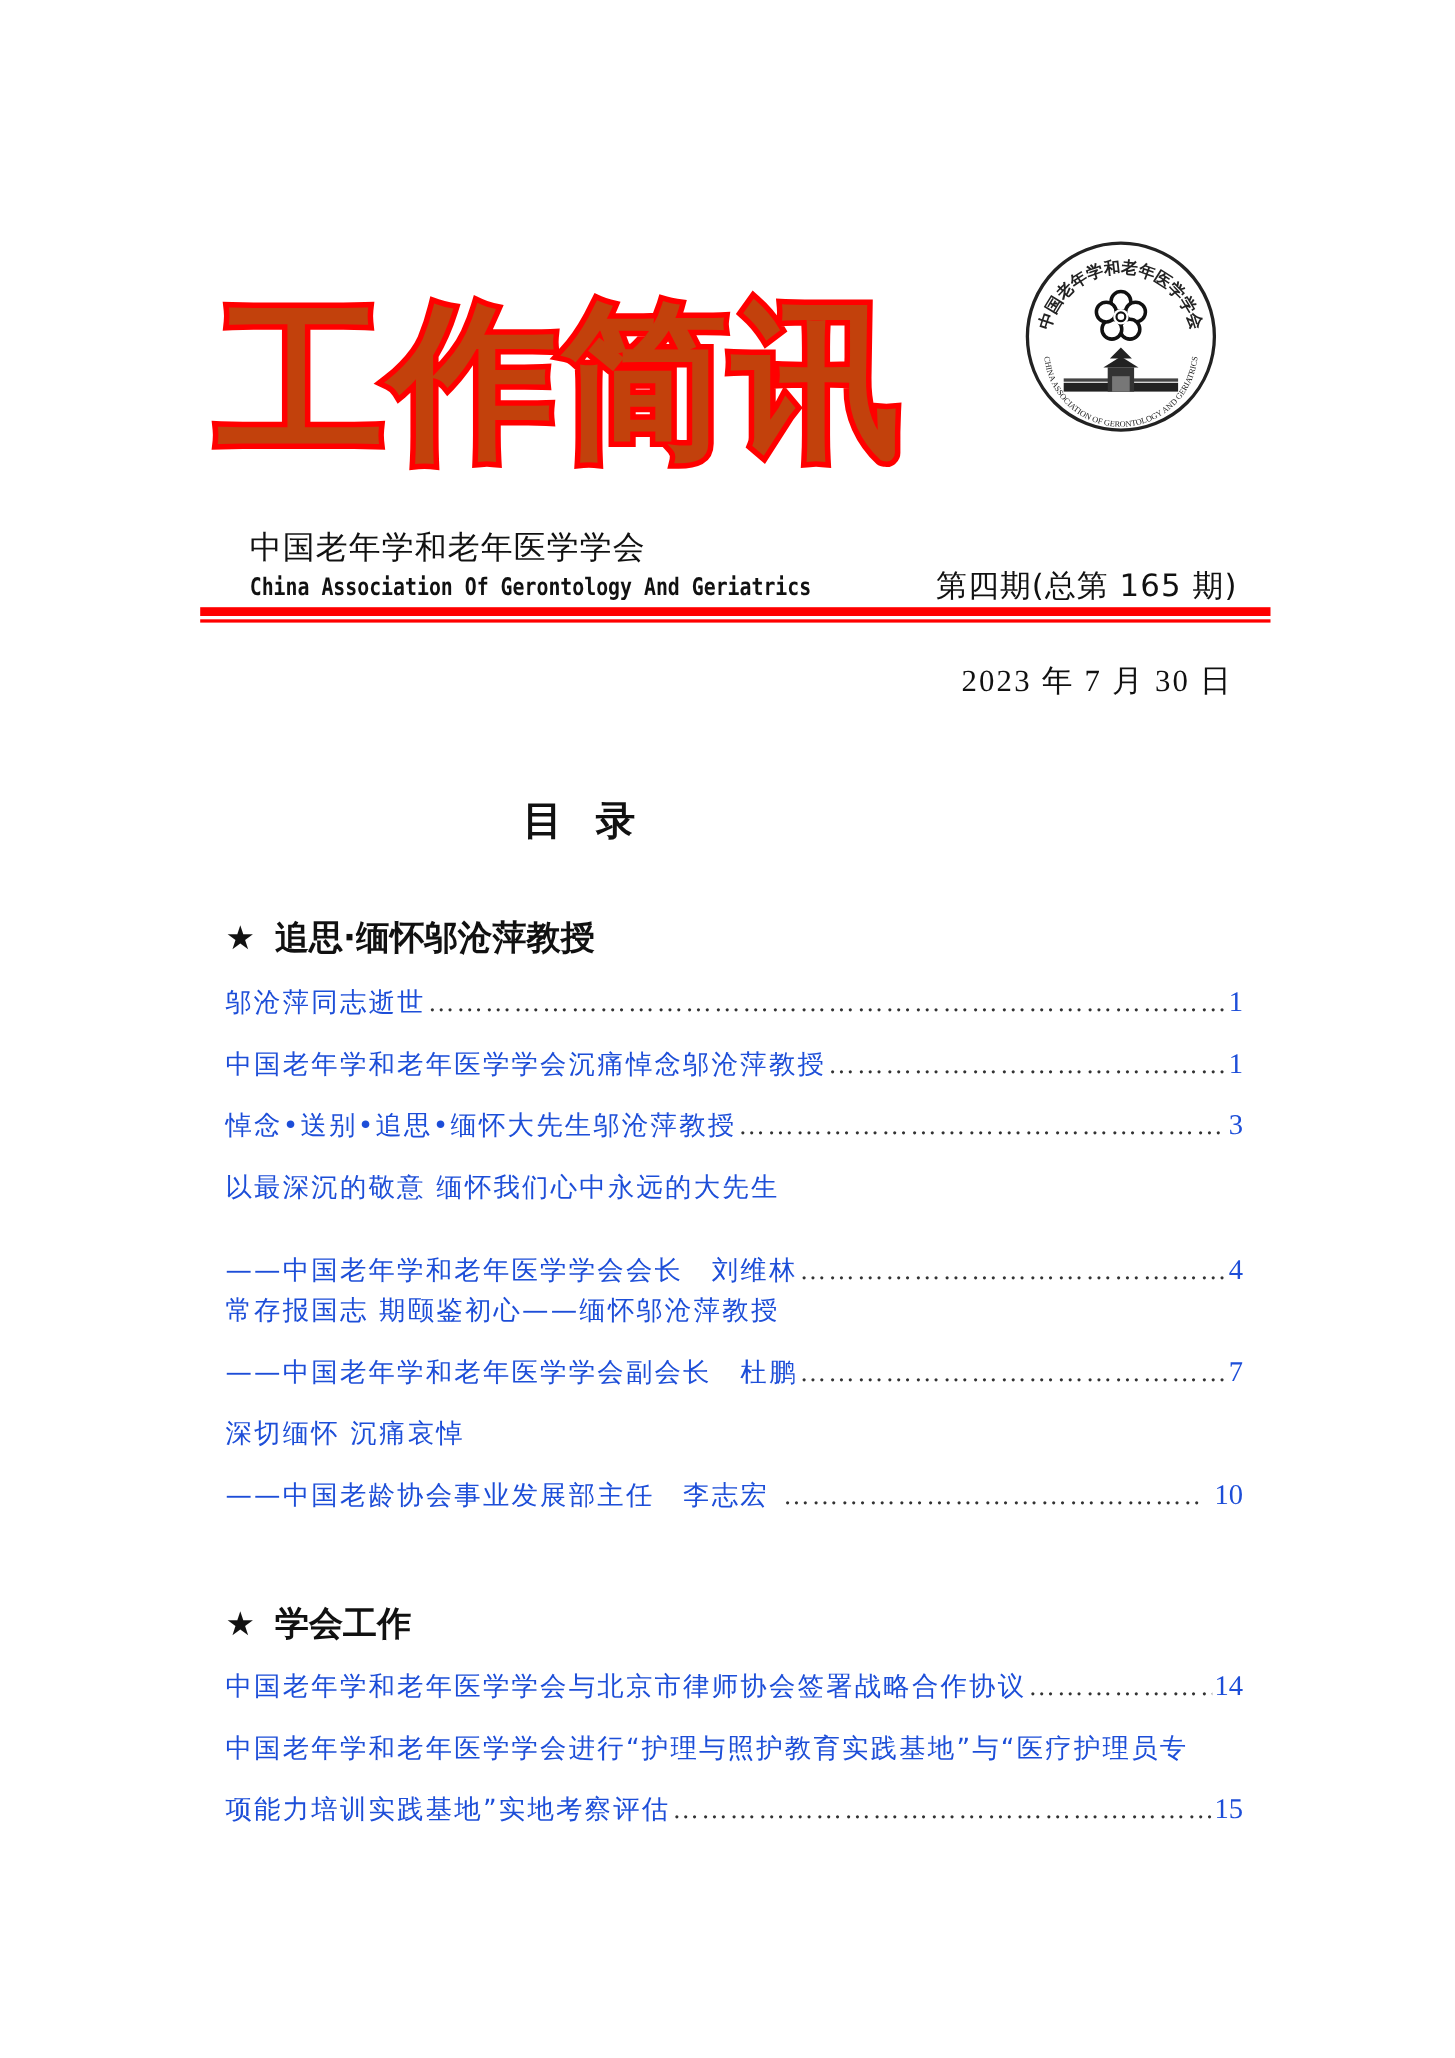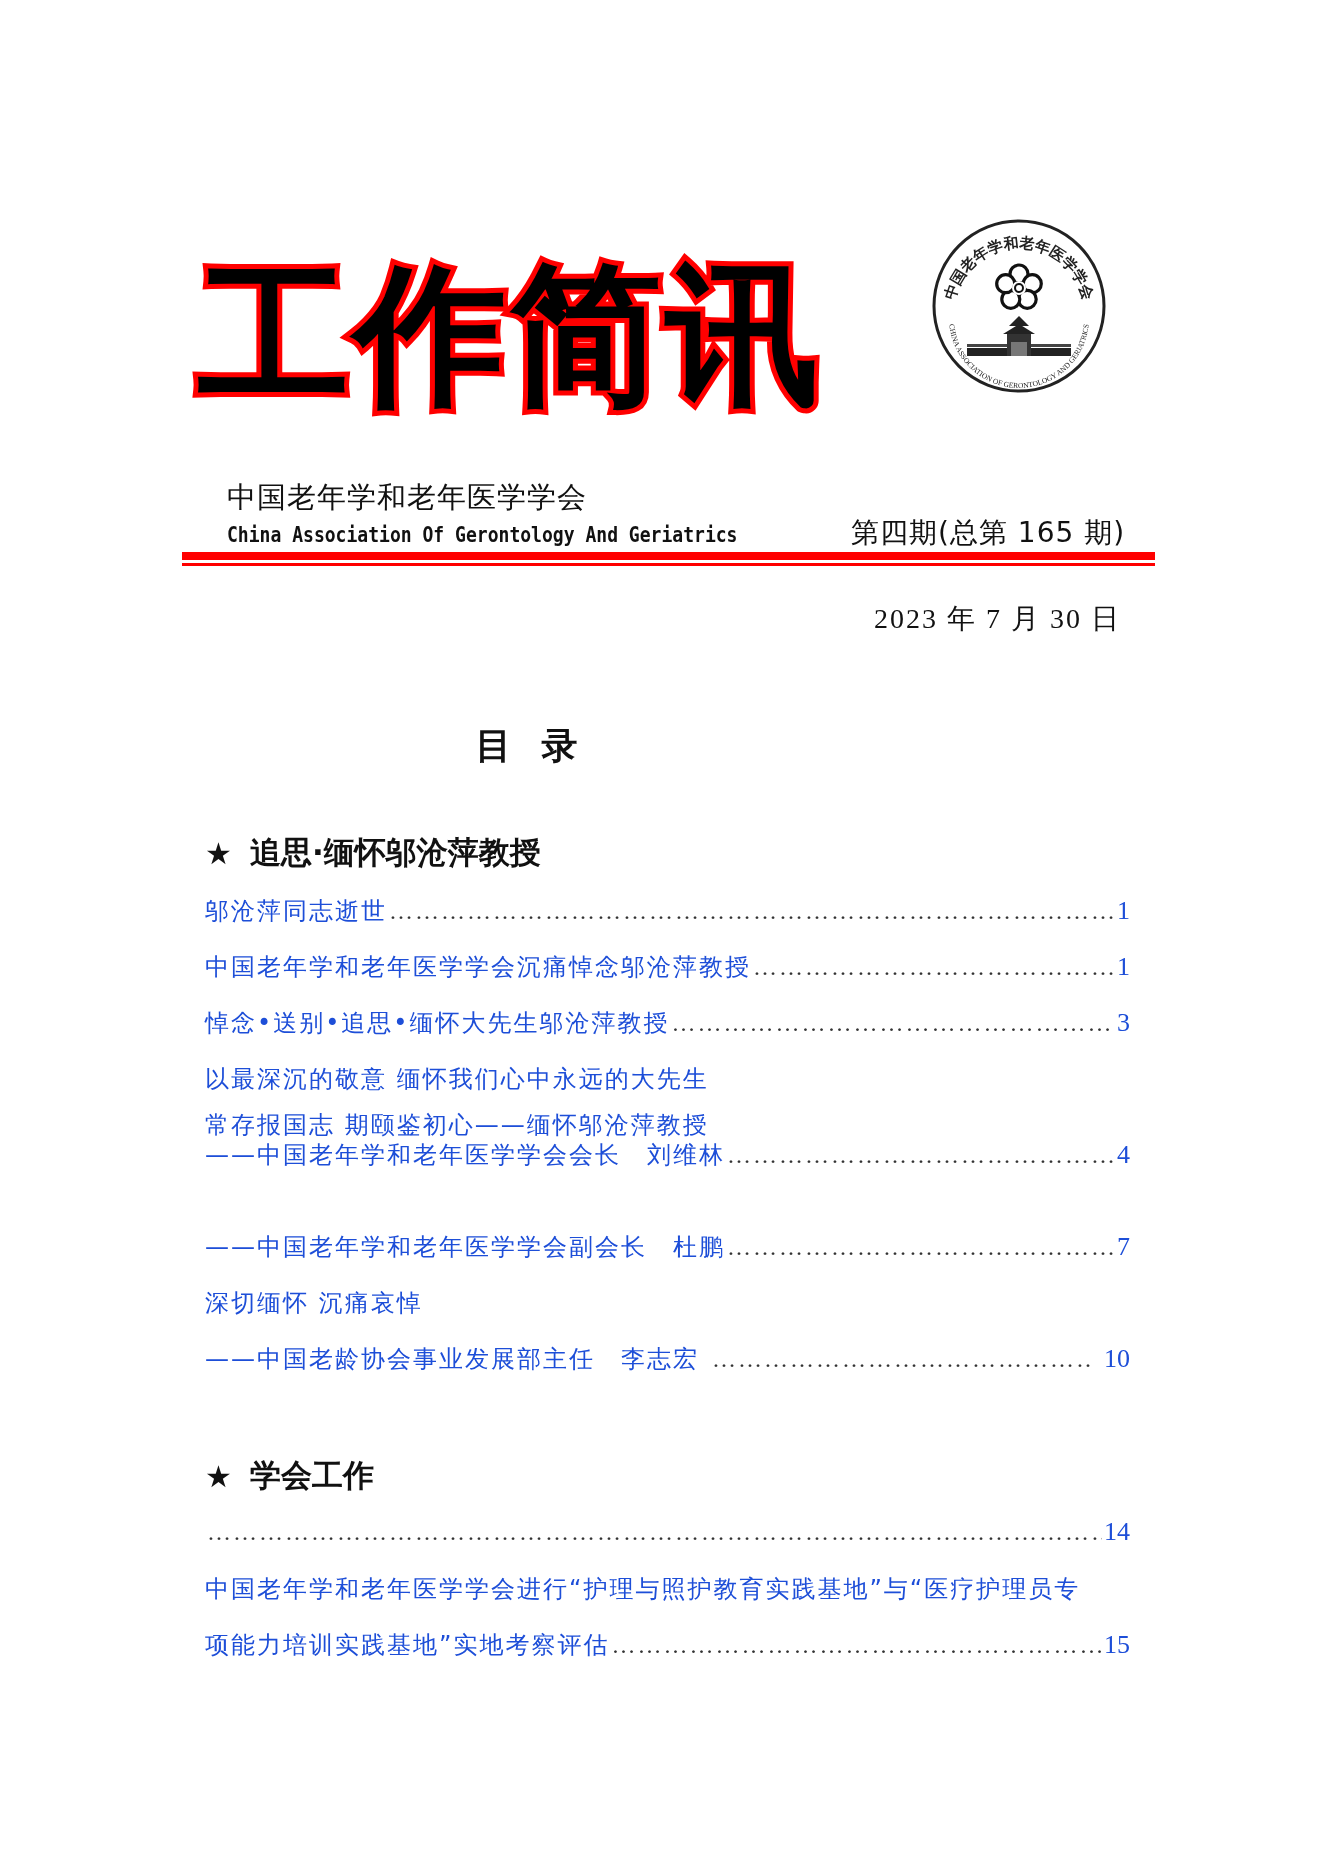--- a/index.html
+++ b/index.html
@@ -1,22 +1,22 @@
 <!DOCTYPE html>
 <html><head>
 <meta charset="utf-8">
 <style>
   html, body { margin: 0; padding: 0; background: #ffffff; }
   body { width: 1323px; height: 1871px; position: relative; overflow: hidden;
          font-family: "DejaVu Serif", "Liberation Serif", serif; color: #111; }
 
   .masthead-title { position: absolute; left: 198px; top: 258px; width: 660px; height: 180px;
     display: flex; align-items: center; }
-  .masthead-title span { display: inline-block; font-family: Liberation Mono, monospace; font-weight: 900;
-    font-size: 152px; line-height: 1; color: #000000; letter-spacing: 4px;
+  .masthead-title span { display: inline-block; font-family: Liberation Serif, serif; font-weight: 900;
+    font-size: 152px; line-height: 1; color: #c2410c; letter-spacing: 4px;
     -webkit-text-stroke: 10px #ff0000; paint-order: stroke fill;
     text-shadow: 0 0 0 #ff0000; }
 
   .logo { position: absolute; left: 931px; top: 218px; width: 176px; height: 176px; }
 
   .org-cn { position: absolute; left: 227px; top: 478px; font-size: 29px; letter-spacing: 1px;
     font-family: "DejaVu Sans", sans-serif; }
   .org-en { position: absolute; left: 227px; top: 522px; font-size: 22px; font-weight: bold;
     font-family: "DejaVu Sans Mono", "Liberation Mono", monospace; transform: scaleX(0.82); transform-origin: left; }
   .issue { position: absolute; left: 851px; top: 514px; font-size: 28px; font-family: "DejaVu Sans", sans-serif;
@@ -116,21 +116,21 @@
   <span class="pg">3</span>
 </div>
 <div class="toc-line" style="top:1063px;">
   <span class="txt">以最深沉的敬意 缅怀我们心中永远的大先生</span>
 </div>
 <div class="toc-line" style="top:1119px;margin-top:20px;">
   <span class="txt">——中国老年学和老年医学学会会长　刘维林</span>
   <span class="dots"></span>
   <span class="pg">4</span>
 </div>
-<div class="toc-line" style="top:1109px;">
+<div class="toc-line" style="top:1175px;">
   <span class="txt">常存报国志 期颐鉴初心——缅怀邬沧萍教授</span>
 </div>
 <div class="toc-line" style="top:1231px;">
   <span class="txt">——中国老年学和老年医学学会副会长　杜鹏</span>
   <span class="dots"></span>
   <span class="pg">7</span>
 </div>
 <div class="toc-line" style="top:1287px;">
   <span class="txt">深切缅怀 沉痛哀悼</span>
 </div>
@@ -139,20 +139,21 @@
   <span class="dots"></span>
   <span class="pg">10</span>
 </div>
 
 <div class="section-head" style="top:1455px;">
   <span class="star">★</span>
   <span>学会工作</span>
 </div>
 
 <div class="toc-line" style="top:1517px;">
+  <span class="txt">中国老年学和老年医学学会与北京市律师协会签署战略合作协议</span>
   <span class="dots"></span>
   <span class="pg">14</span>
 </div>
 <div class="toc-line" style="top:1573px;">
   <span class="txt">中国老年学和老年医学学会进行“护理与照护教育实践基地”与“医疗护理员专</span>
 </div>
 <div class="toc-line" style="top:1629px;">
   <span class="txt">项能力培训实践基地”实地考察评估</span>
   <span class="dots"></span>
   <span class="pg">15</span>

